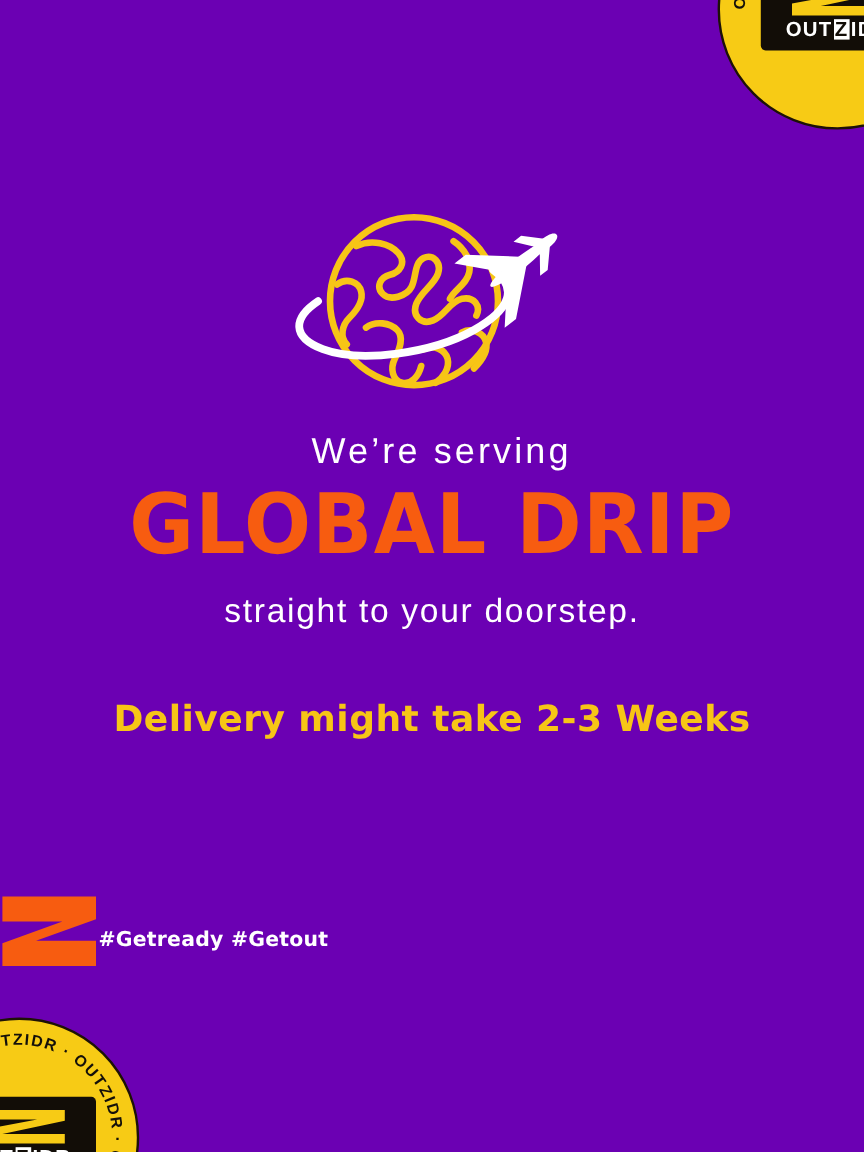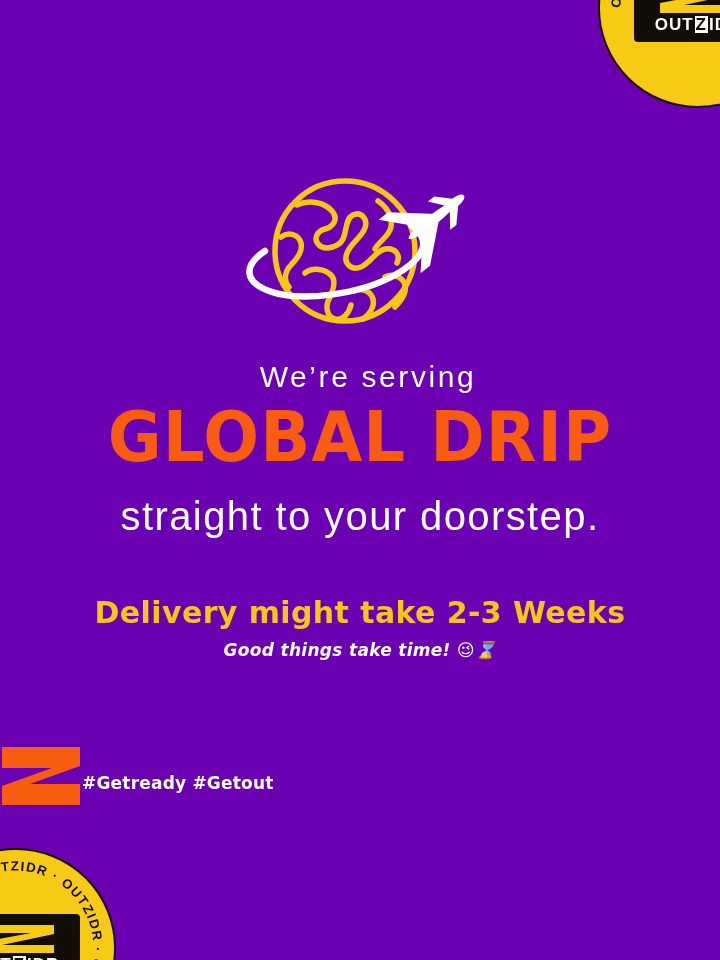--- a/index.html
+++ b/index.html
@@ -129,21 +129,21 @@
     font-weight: bold;
     color: #F75C10;
     letter-spacing: 1px;
     line-height: 1.15;
     margin-top: 8px;
     transform: scaleX(1.06) scaleY(1.12);
     transform-origin: center center;
   }
   .line-straight {
     font-family: "Liberation Sans", sans-serif;
-    font-size: 40px;
+    font-size: 28px;
     font-weight: 300;
     color: #ffffff;
     letter-spacing: 1.4px;
     line-height: 1.1;
     margin-top: 22px;
   }
   .line-delivery {
     font-family: "DejaVu Sans", sans-serif;
     font-size: 30px;
     font-weight: bold;
@@ -272,21 +272,20 @@
         <ellipse cx="26" cy="1.5" rx="30" ry="5.2" fill="#FFFFFF"></ellipse>
       </g>
     </svg>
   </div>
 
   <div id="copy">
     <div class="line-serving">We’re serving</div>
     <div class="line-global">GLOBAL DRIP</div>
     <div class="line-straight">straight to your doorstep.</div>
     <div class="line-delivery">Delivery might take 2-3 Weeks</div>
-    <div class="line-goodthings">Good things take time! 😉⌛</div>
   </div>
 
   <div id="footer-lockup">
     <svg id="footer-logo" width="82" height="60" viewBox="0 0 82 60">
       <polygon points="2,1 80,1 80,20 30,38 80,38 80,59 2,59 2,40 52,22 2,22" fill="#F75C10"></polygon>
     </svg>
     <div class="tagline">#Getready #Getout</div>
   </div>
 
 </div>

